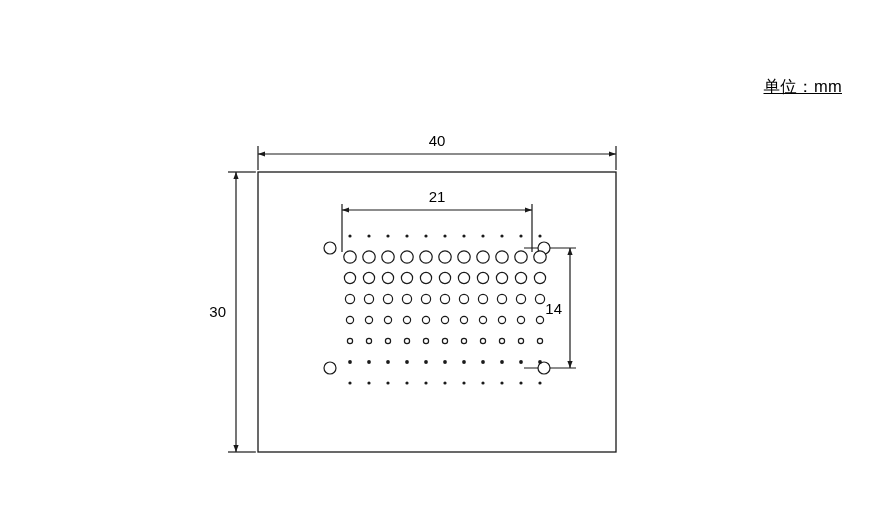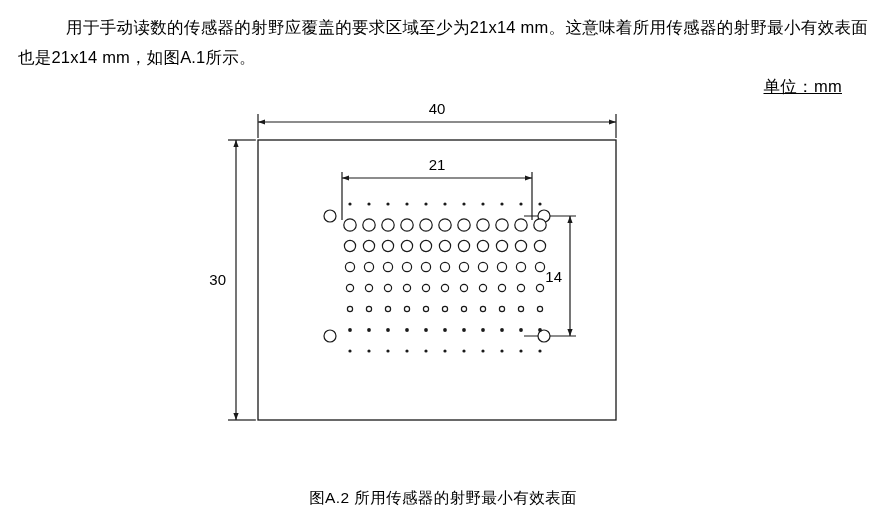--- a/index.html
+++ b/index.html
@@ -44,21 +44,21 @@
     top: 76px;
     font-size: 16.5px;
     letter-spacing: 0.3px;
     text-decoration: underline;
   }
 
   
   .figure {
     position: absolute;
     left: 0;
-    top: 104px;
+    top: 136px;
     width: 806px;
     height: 360px;
   }
 
   .figure svg {
     display: block;
   }
 
   .caption {
     position: absolute;
@@ -68,21 +68,20 @@
     text-align: center;
     font-size: 15.5px;
     letter-spacing: 0.4px;
   }
 </style>
 </head>
 <body>
 
 <div class="page">
 
-  <div class="body-text"><span class="indent"></span><span>用于手动读数的传感器的射野应覆盖的要求区域至少为21x14 mm。这意味着所用传感器的射野最小有效表面也是21x14 mm，如图A.1所示。</span></div>
 
   <div class="unit-label">单位：mm</div>
 
   <div class="figure">
     <svg width="886" height="360" viewBox="0 0 886 360" xmlns="http://www.w3.org/2000/svg">
       <g id="figure-root" stroke="#1a1a1a" fill="none">
           <rect x="258" y="36" width="358" height="280" stroke="#1a1a1a" stroke-width="1.3" fill="#ffffff"></rect>
           <line x1="258" y1="10" x2="258" y2="34" stroke="#1a1a1a" stroke-width="1.2"></line>
           <line x1="616" y1="10" x2="616" y2="34" stroke="#1a1a1a" stroke-width="1.2"></line>
           <line x1="258" y1="18" x2="616" y2="18" stroke="#1a1a1a" stroke-width="1.2"></line>
@@ -198,15 +197,14 @@
         </g>
       <g id="figure-text" fill="#000000" font-family="Liberation Sans, sans-serif" font-size="15">
           <text x="437" y="10" text-anchor="middle" fill="#000000" font-size="15">40</text>
           <text x="226" y="181" text-anchor="end" fill="#000000" font-size="15">30</text>
           <text x="437" y="66" text-anchor="middle" fill="#000000" font-size="15">21</text>
           <text x="562" y="178" text-anchor="end" fill="#000000" font-size="15">14</text>
         </g>
     </svg>
   </div>
 
-  <div class="caption">图A.2 所用传感器的射野最小有效表面</div>
 
 </div>
 
 </body></html>

